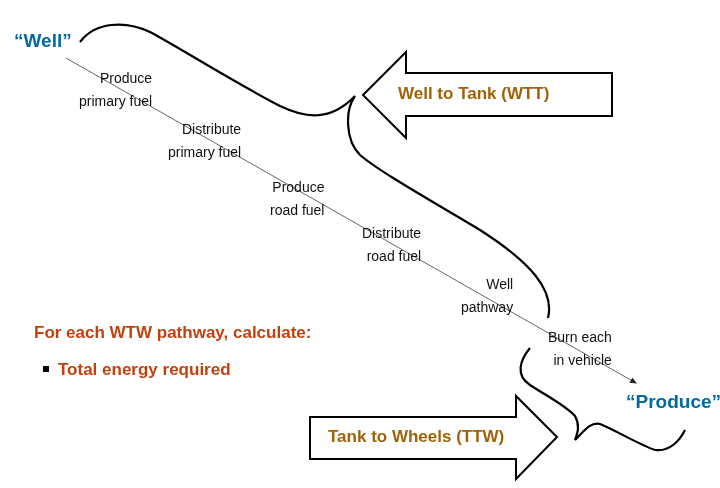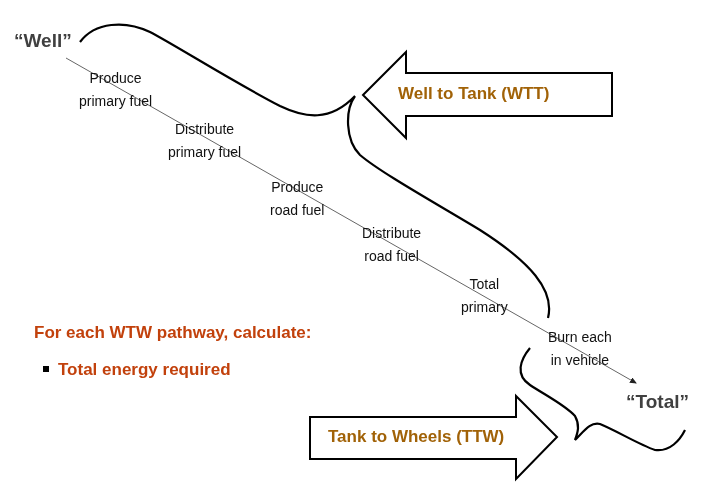--- a/index.html
+++ b/index.html
@@ -1,19 +1,19 @@
 <!DOCTYPE html>
 <html><head>
 <meta charset="utf-8">
 <style>
   html, body { margin: 0; padding: 0; background: #ffffff; }
   #canvas { position: relative; width: 720px; height: 488px; overflow: hidden; background: #ffffff; font-family: "Liberation Sans", sans-serif; color: #000; }
   svg.layer { position: absolute; left: 0; top: 0; }
-  .lbl { position: absolute; font-size: 14px; line-height: 23px; text-align: center; white-space: nowrap; color: #111; }
-  .endpoint { position: absolute; font-weight: bold; font-size: 19px; white-space: nowrap; color: #404040; }
+  .lbl { position: absolute; font-size: 14px; line-height: 23px; text-align: right; white-space: nowrap; color: #111; }
+  .endpoint { position: absolute; font-weight: bold; font-size: 19px; white-space: nowrap; color: #0369a1; }
   .arrow-label { position: absolute; font-weight: bold; font-size: 17px; white-space: nowrap; color: #a16207; }
   .calc { position: absolute; left: 34px; top: 318px; font-weight: bold; font-size: 17px; line-height: 29px; color: #c2410c; }
   .calc ul { list-style: none; margin: 8px; padding: 0; }
   .calc li { position: relative; padding-left: 16px; }
   .calc li::before { content: ""; position: absolute; left: 1px; top: 11px; width: 6px; height: 6px; background: #000; }
 </style>
 </head>
 <body>
 
 <div id="canvas">
@@ -32,41 +32,41 @@
 
     <path d="M530,348 C520,360 515,375 530,385 C545,395 565,405 575,416 C580,425 578,432 575,440
              C585,430 590,422 600,424 C615,430 640,445 655,450 C670,452 680,440 685,430" fill="none" stroke="#000" stroke-width="2.2"></path>
 
     <polygon points="363,95 406,52 406,73 612,73 612,116 406,116 406,138" fill="#fff" stroke="#000" stroke-width="2"></polygon>
 
     <polygon points="310,417 516,417 516,396 557,437 516,479 516,459 310,459" fill="#fff" stroke="#000" stroke-width="2"></polygon>
   </svg>
 
   <div class="endpoint" style="left:14px; top:30px;">“Well”</div>
-  <div class="endpoint" style="left:626px; top:391px;">“Total”</div>
+  <div class="endpoint" style="left:626px; top:391px;">“Produce”</div>
 
   <div class="lbl" style="left:79px; top:67px;">
     <div>Produce</div>
     <div>primary fuel</div>
   </div>
   <div class="lbl" style="left:168px; top:118px;">
     <div>Distribute</div>
     <div>primary fuel</div>
   </div>
   <div class="lbl" style="left:270px; top:176px;">
     <div>Produce</div>
     <div>road fuel</div>
   </div>
   <div class="lbl" style="left:362px; top:222px;">
     <div>Distribute</div>
     <div>road fuel</div>
   </div>
   <div class="lbl" style="left:461px; top:273px;">
-    <div>Total</div>
-    <div>primary</div>
+    <div>Well</div>
+    <div>pathway</div>
   </div>
   <div class="lbl" style="left:548px; top:326px;">
     <div>Burn each</div>
     <div>in vehicle</div>
   </div>
 
   <div class="arrow-label" style="left:398px; top:84px;">Well to Tank (WTT)</div>
   <div class="arrow-label" style="left:328px; top:427px;">Tank to Wheels (TTW)</div>
 
   <div class="calc">

